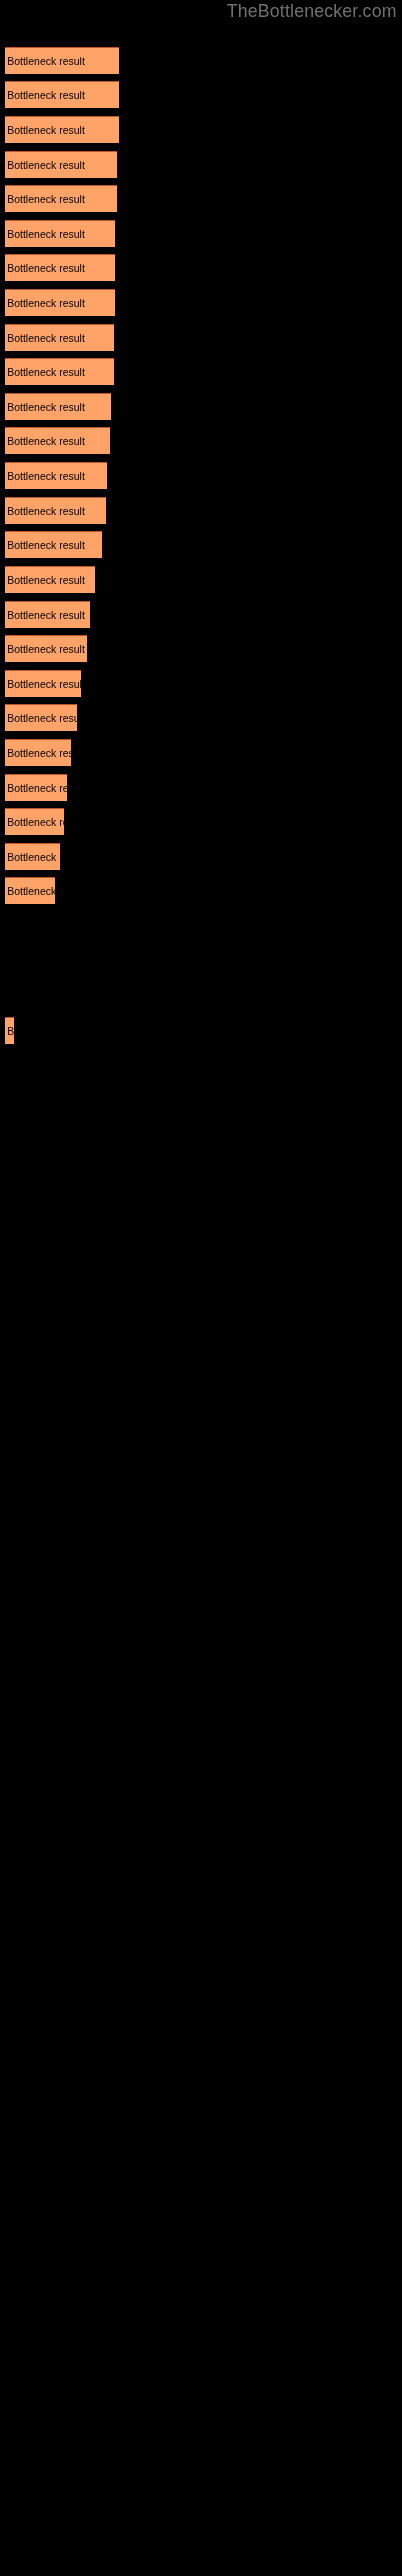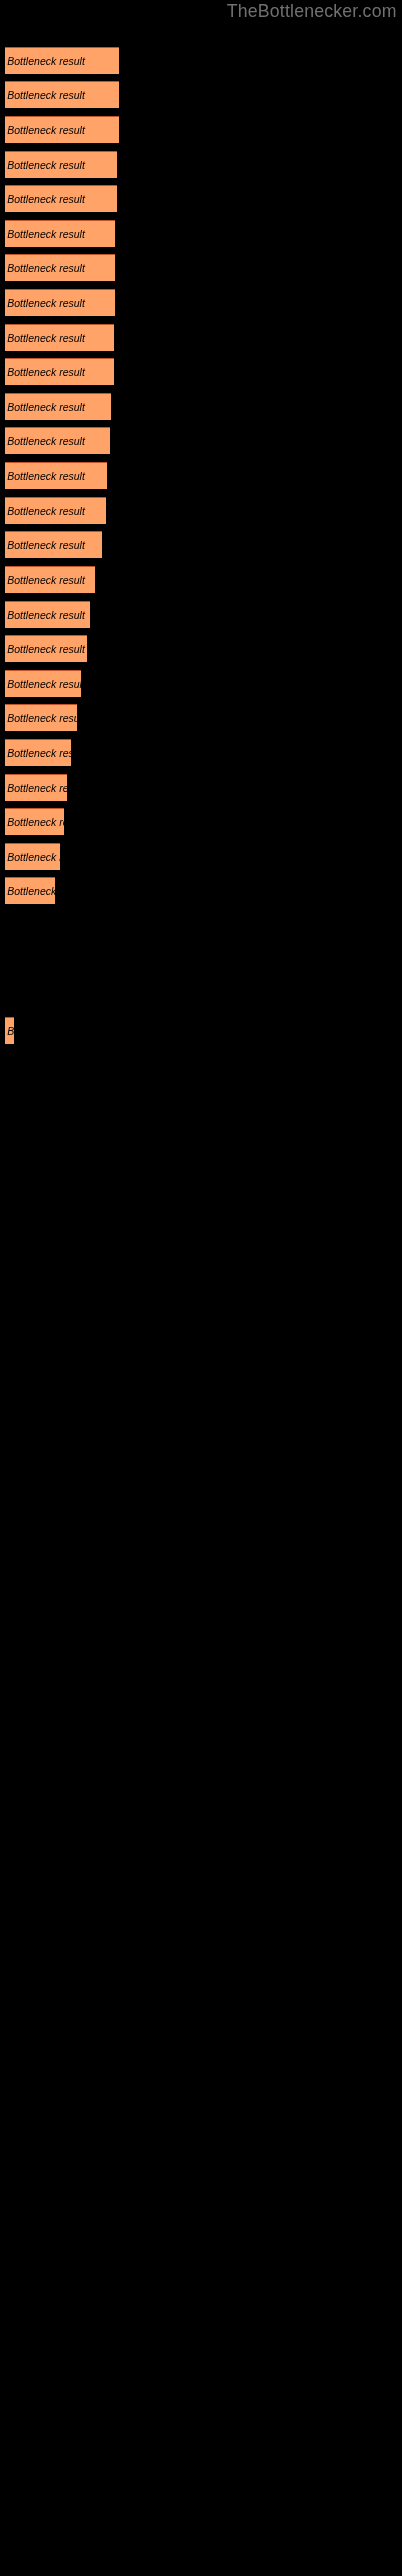--- a/index.html
+++ b/index.html
@@ -59,21 +59,20 @@
     position: absolute;
     left: 2.4px;
     top: 50%;
     transform: translateY(-50%);
     font-family: "Liberation Sans", sans-serif;
     font-size: 10.5px;
     line-height: 12px;
     color: #000000;
     white-space: nowrap;
     pointer-events: none;
-    font-style: italic;
   }
 </style>
 </head>
 <body>
 
 <div id="page">
 
   <div id="chart-title">TheBottlenecker.com</div>
 
   <div id="bars-layer">

